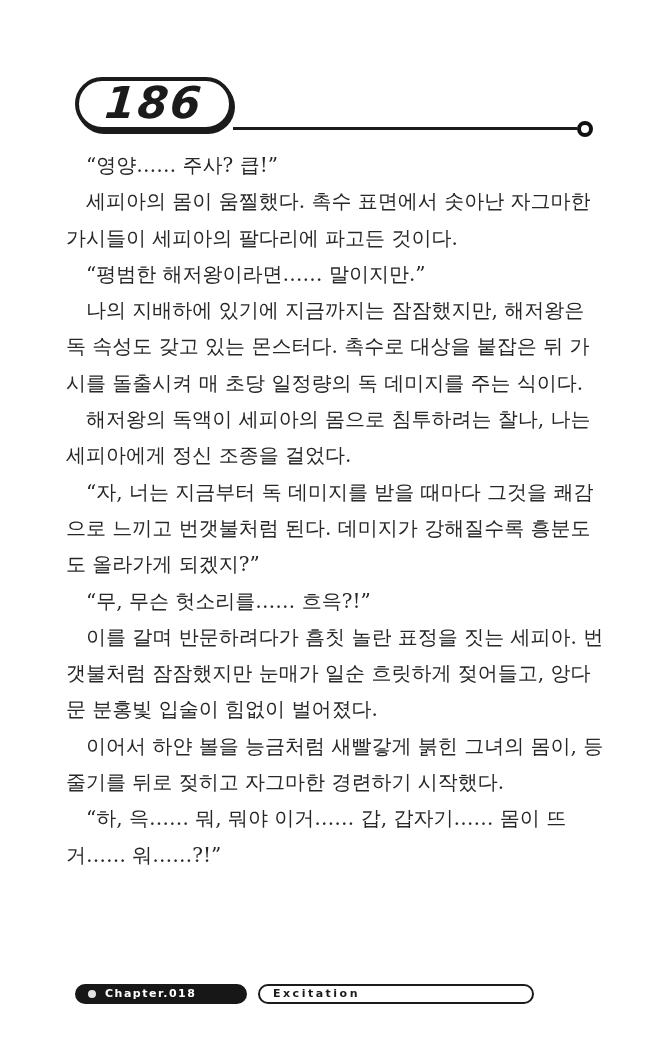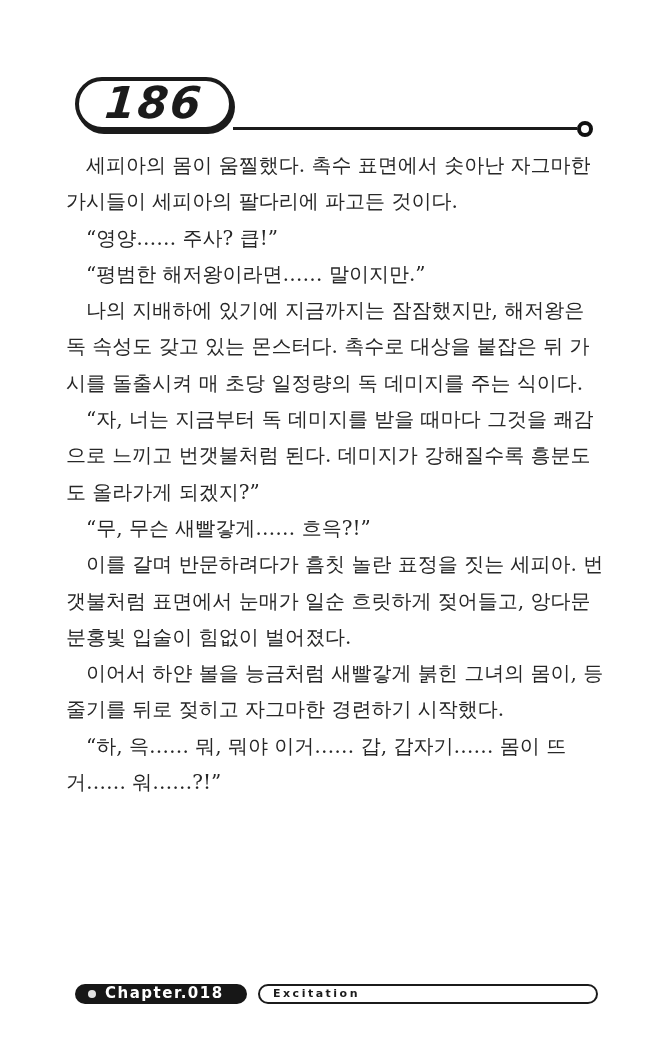--- a/index.html
+++ b/index.html
@@ -80,31 +80,31 @@
     box-sizing: border-box;
   }
   .chapter-dot {
     width: 8px; height: 8px;
     border-radius: 50%;
     background: #e3e3e3;
     flex: 0 0 auto;
   }
   .chapter-label {
     font-family: "DejaVu Sans", "Liberation Sans", sans-serif;
-    font-size: 15px;
+    font-size: 11px;
     font-weight: bold;
     color: #ffffff;
     letter-spacing: 1.5px;
     line-height: 1;
     padding-bottom: 1px;
   }
   .footer-title {
     position: absolute;
     left: 258px; top: 984px;
-    width: 340px; height: 20px;
+    width: 276px; height: 20px;
     background: #ffffff;
     border: 2px solid #1b1b1b;
     border-radius: 12px;
     display: flex; align-items: center;
     padding-left: 13px;
     box-sizing: border-box;
   }
   .title-label {
     font-family: "DejaVu Sans", "Liberation Sans", sans-serif;
     font-size: 11px;
@@ -120,27 +120,28 @@
 
 <div class="page">
 
   <div class="header-badge">
     <span class="page-number">186</span>
   </div>
   <div class="header-rule"></div>
   <div class="header-ring"></div>
 
   <div class="body-text">
+    <p>“영양…… 주사? 큽!”</p>
     <p>세피아의 몸이 움찔했다. 촉수 표면에서 솟아난 자그마한 가시들이 세피아의 팔다리에 파고든 것이다.</p>
-    <p>“영양…… 주사? 큽!”</p>
     <p>“평범한 해저왕이라면…… 말이지만.”</p>
     <p>나의 지배하에 있기에 지금까지는 잠잠했지만, 해저왕은 독 속성도 갖고 있는 몬스터다. 촉수로 대상을 붙잡은 뒤 가시를 돌출시켜 매 초당 일정량의 독 데미지를 주는 식이다.</p>
+    <p>해저왕의 독액이 세피아의 몸으로 침투하려는 찰나, 나는 세피아에게 정신 조종을 걸었다.</p>
     <p>“자, 너는 지금부터 독 데미지를 받을 때마다 그것을 쾌감으로 느끼고 번갯불처럼 된다. 데미지가 강해질수록 흥분도도 올라가게 되겠지?”</p>
-    <p>“무, 무슨 새빨갛게…… 흐윽?!”</p>
-    <p>이를 갈며 반문하려다가 흠칫 놀란 표정을 짓는 세피아. 번갯불처럼 표면에서 눈매가 일순 흐릿하게 젖어들고, 앙다문 분홍빛 입술이 힘없이 벌어졌다.</p>
+    <p>“무, 무슨 헛소리를…… 흐윽?!”</p>
+    <p>이를 갈며 반문하려다가 흠칫 놀란 표정을 짓는 세피아. 번갯불처럼 잠잠했지만 눈매가 일순 흐릿하게 젖어들고, 앙다문 분홍빛 입술이 힘없이 벌어졌다.</p>
     <p>이어서 하얀 볼을 능금처럼 새빨갛게 붉힌 그녀의 몸이, 등줄기를 뒤로 젖히고 자그마한 경련하기 시작했다.</p>
     <p>“하, 윽…… 뭐, 뭐야 이거…… 갑, 갑자기…… 몸이 뜨거…… 워……?!”</p>
   </div>
 
   <div class="footer-chapter">
     <span class="chapter-dot"></span>
     <span class="chapter-label">Chapter.018</span>
   </div>
   <div class="footer-title">
     <span class="title-label">Excitation</span>

